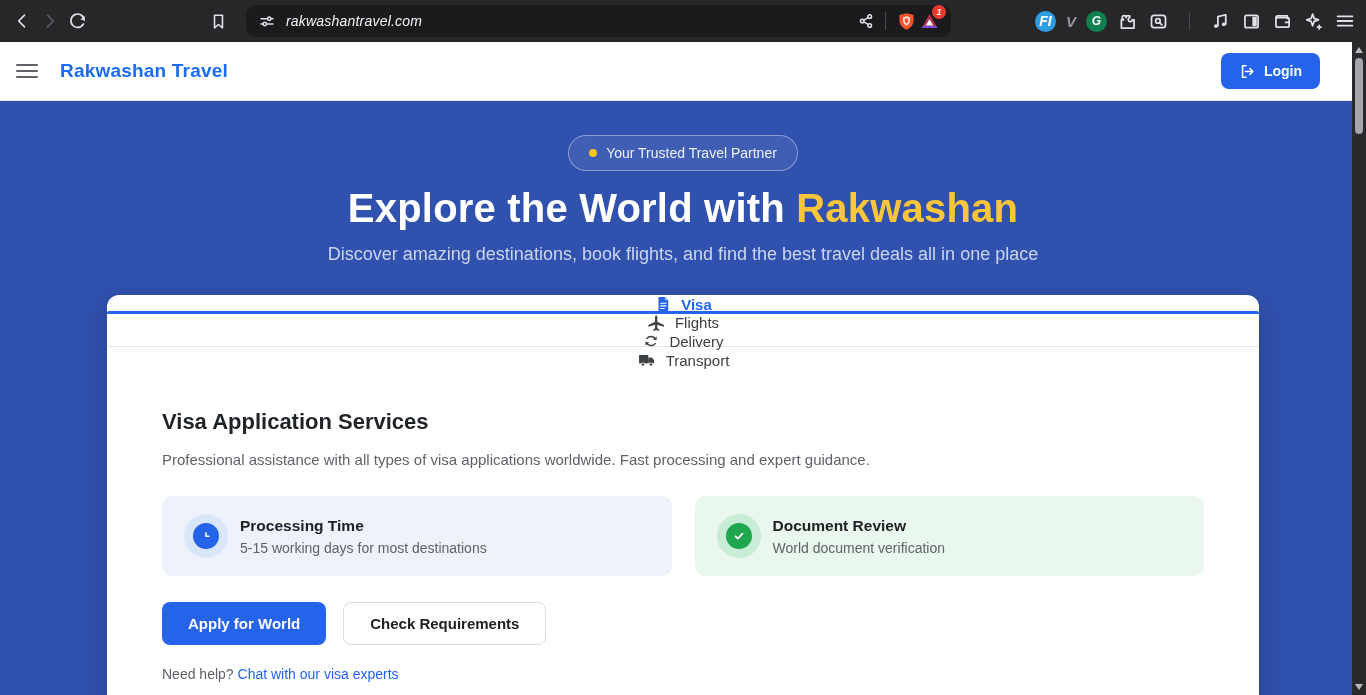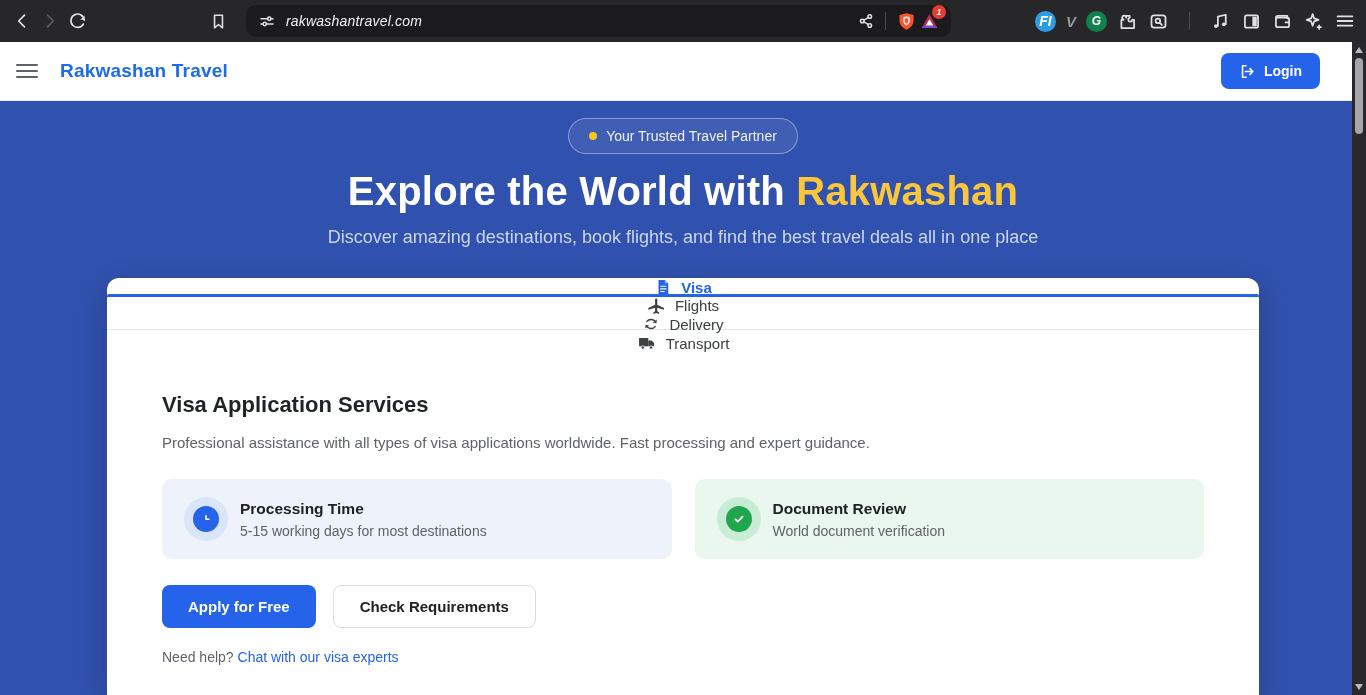--- a/index.html
+++ b/index.html
@@ -36,21 +36,21 @@
 
   
   .site-header { height:59px; background:#fff; display:flex; align-items:center; padding:0 46px 0 16px; border-bottom:1px solid #ececee; }
   .hamburger { width:26px; height:26px; display:flex; flex-direction:column; justify-content:center; gap:4px; }
   .hamburger i { display:block; height:2px; width:22px; background:#5f6368; border-radius:1px; }
   .brand { margin-left:18px; color:#1b6cf0; font-size:19px; font-weight:bold; letter-spacing:.2px; }
   .login-btn { margin-left:auto; height:36px; background:#2563eb; border:none; border-radius:8px; color:#fff; font-size:14px; font-weight:bold; display:flex; align-items:center; gap:8px; padding:0 18px; font-family:inherit; }
 
   
   .hero { height:594px; background:#3051ad; text-align:center; }
-  .hero-badge { display:inline-flex; align-items:center; gap:9px; margin-top:17px; height:36px; padding:0 20px; border-radius:18px; border:1px solid rgba(255,255,255,.38); background:rgba(255,255,255,.08); color:#eef1fa; font-size:14px; }
+  .hero-badge { display:inline-flex; align-items:center; gap:9px; margin-top:34px; height:36px; padding:0 20px; border-radius:18px; border:1px solid rgba(255,255,255,.38); background:rgba(255,255,255,.08); color:#eef1fa; font-size:14px; }
   .hero-badge .dot { width:8px; height:8px; border-radius:50%; background:#f6c51d; }
   .hero h1 { margin-top:13px; font-size:40px; line-height:48px; color:#fff; font-weight:bold; letter-spacing:.2px; }
   .hero h1 .hl { color:#fcc63b; }
   .hero .subtitle { margin-top:12px; font-size:18px; color:#ccd5ef; }
 
   
   .card { width:1152px; margin:30px auto 0; background:#fff; border-radius:12px 12px 0 0; height:417px; text-align:left; box-shadow:0 10px 30px rgba(0,0,0,.18); }
   .tabbar { height:52px; display:flex; border-bottom:1px solid #e4e7eb;flex-direction:column; }
   .tab { flex:1; display:flex; align-items:center; justify-content:center; gap:9px; font-size:15px; color:#3c4043; position:relative; cursor:pointer; }
   .tab svg { display:block; }
@@ -294,21 +294,21 @@
               </span>
             </span>
             <div>
               <div class="info-title">Document Review</div>
               <div class="info-text">World document verification</div>
             </div>
           </div>
         </div>
 
         <div class="btn-row">
-          <button class="btn btn-primary">Apply for Free</button>
+          <button class="btn btn-primary">Apply for World</button>
           <button class="btn btn-secondary">Check Requirements</button>
         </div>
 
         <div class="help-line">
           <span>Need help?</span>
           <a href="#">Chat with our visa experts</a>
         </div>
       </div>
     </div>
   </div>

